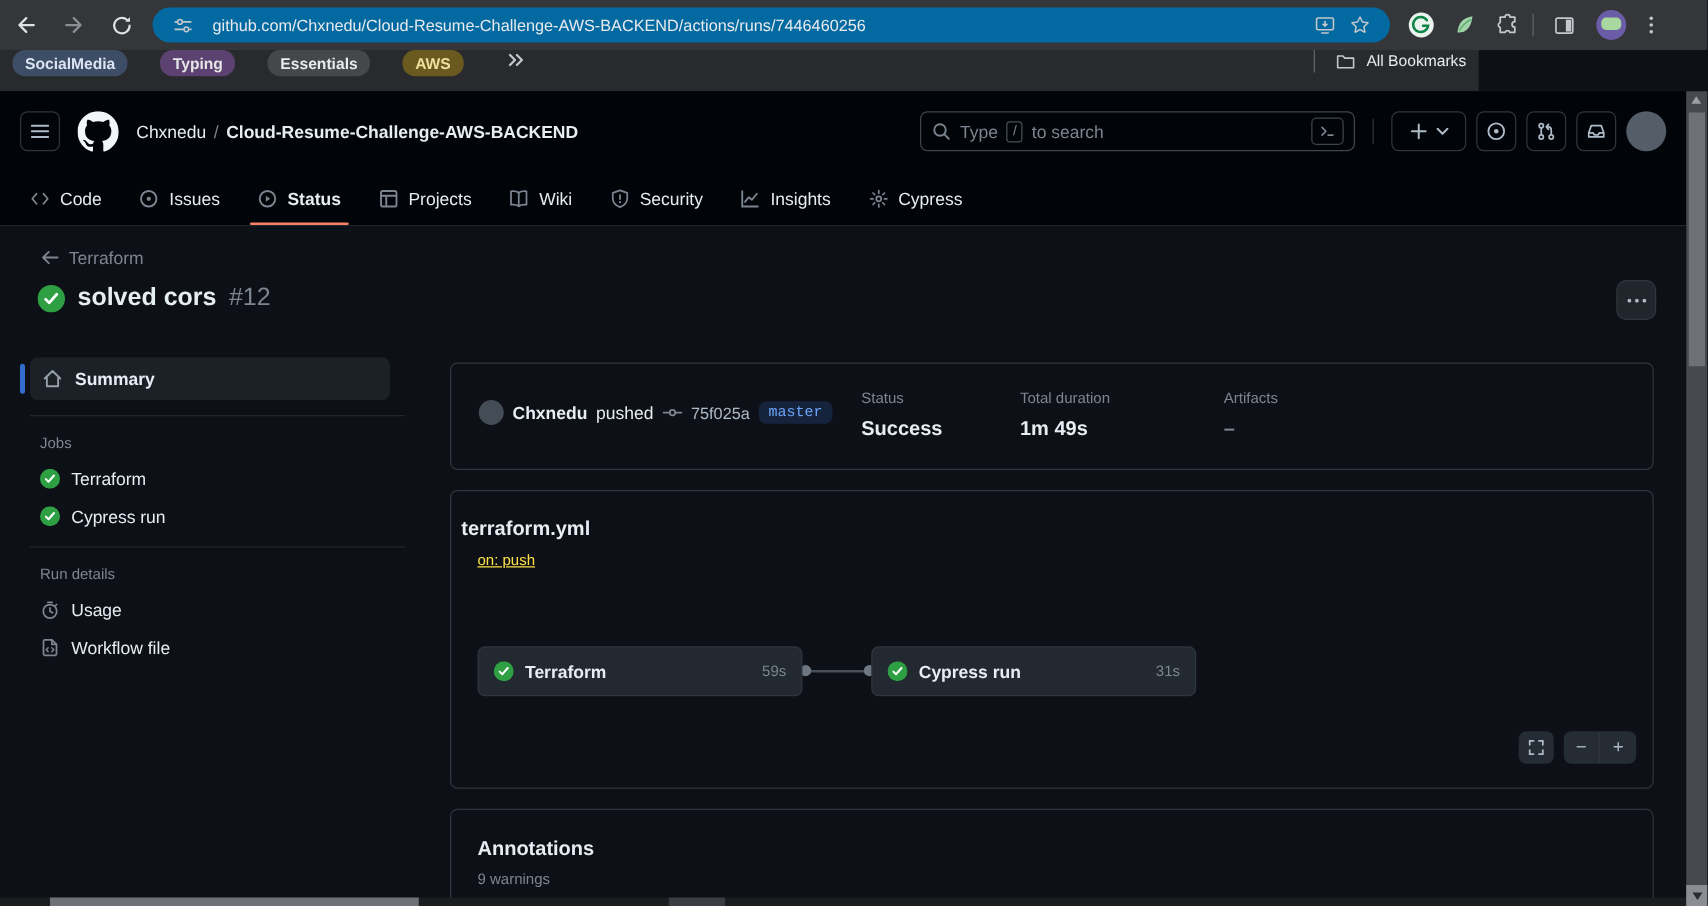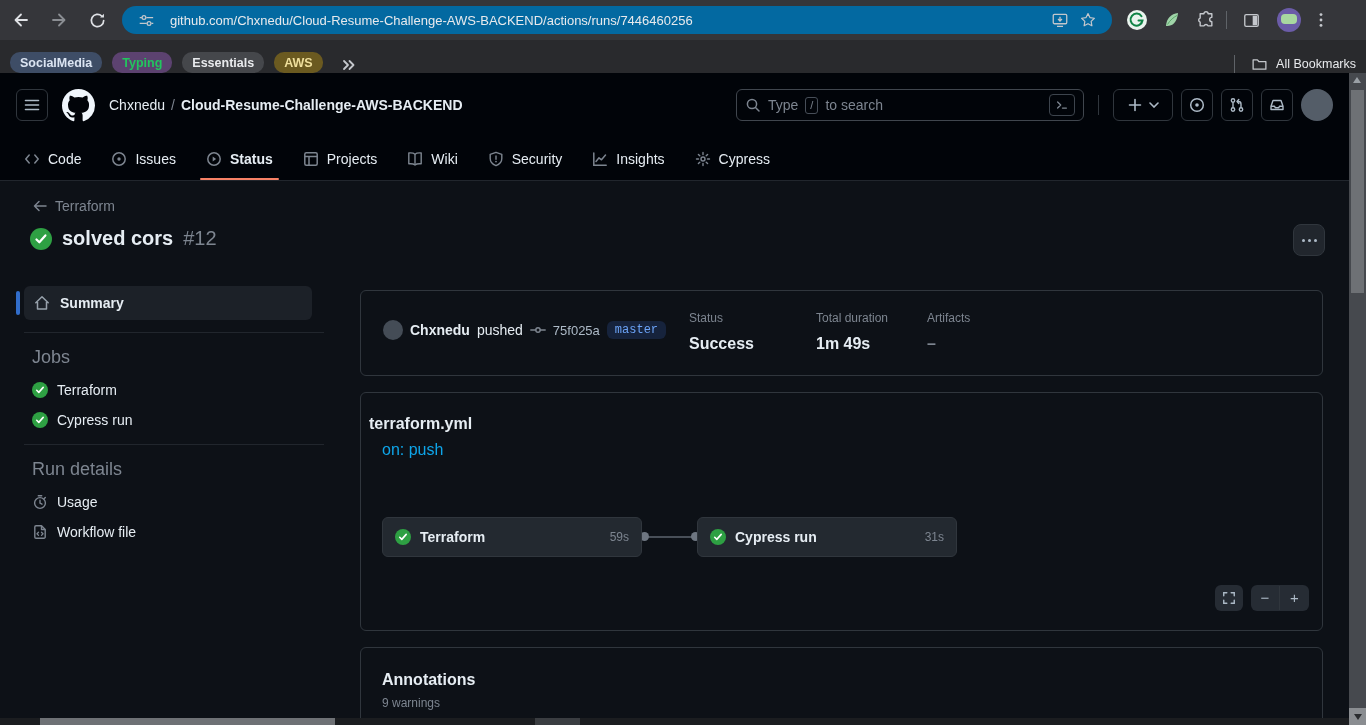--- a/index.html
+++ b/index.html
@@ -20,26 +20,26 @@
   .nav-btn.disabled { color:#8b8e93; }
   .url-pill { margin-left:8px; width:990px; height:28px; border-radius:14px; background:#0369a1;
     display:flex; align-items:center; padding:0 10px; }
   .url-text { color:#e8eaed; font-size:13px; margin-left:10px; flex:1; white-space:nowrap; overflow:hidden; }
   .pill-ic { color:#c4c7cc; display:flex; align-items:center; justify-content:center; width:28px; height:28px; }
   .ext-area { display:flex; align-items:center; margin-left:14px; gap:14px; }
   .tb-divider { width:1px; height:18px; background:#5f6368; margin:0 10px; }
   .avatar-browser { width:24px; height:24px; border-radius:50%; background:#6b5ca8; position:relative; overflow:hidden; }
   .avatar-browser::after { content:''; position:absolute; left:4px; top:6px; width:16px; height:10px; border-radius:4px; background:#a8d8a0; }
 
-  .bookmarks { position:absolute; top:40px; left:0; width:1366px; height:33px;
-    background:#292a2d; display:flex; align-items:flex-end; padding:0 10px; }
+  .bookmarks { position:absolute; top:40px; left:0; width:1183px; height:33px;
+    background:#292a2d; display:flex; align-items:flex-start; padding:0 10px;gap:16px; }
   .bm-pill { height:21px; border-radius:10px; padding:0 10px; display:flex; align-items:center;
     font-size:12.5px; font-weight:bold; margin-right:10px; }
   .bm-social { background:#3e4d66; color:#dbe4f2; }
-  .bm-typing { background:#5c4270; color:#22c55e; }
+  .bm-typing { background:#5c4270; color:#e5e5e5; }
   .bm-ess    { background:#45474b; color:#e8eaed; }
   .bm-aws    { background:#6b5a20; color:#efdf9c; }
   .bm-right { margin-left:auto; display:flex; align-items:center; color:#e8eaed; font-size:12.5px; }
   .bm-vdiv { width:1px; height:18px; background:#5f6368; margin-right:16px; }
 
   
   .gh-top { position:absolute; top:73px; left:0; width:1349px; height:108px;
     background:#010409; border-bottom:1px solid #21262d; }
   .gh-row1 { display:flex; align-items:center; height:64px; padding:0 16px; }
   .btn-outline { border:1px solid #30363d; border-radius:6px; background:transparent;
@@ -82,21 +82,21 @@
     display:flex; align-items:center; justify-content:center; gap:3px; }
   .kebab-btn i { width:3px; height:3px; border-radius:50%; background:#adbac7; display:block; }
 
   
   .sidebar { position:absolute; left:16px; top:286px; width:316px; }
   .sb-selected { position:relative; margin-left:8px; width:288px; height:34px; background:#1c2128;
     border-radius:6px; display:flex; align-items:center; gap:10px; padding:0 10px;
     font-weight:bold; color:#e6edf3; }
   .sb-accent { position:absolute; left:-8px; top:5px; width:4px; height:24px; border-radius:2px; background:#316dca; }
   .sb-divider { border-top:1px solid #21262d; margin:12px 8px 0 8px; }
-  .sb-label { color:#7d8590; font-size:18px; margin:14px 0 4px 16px; }
+  .sb-label { color:#7d8590; font-size:12px; margin:14px 0 4px 16px; }
   .sb-item { display:flex; align-items:center; gap:9px; margin:14px 0 0 16px; color:#e6edf3; font-size:14px; }
   .sb-item .ic { color:#7d8590; display:flex; }
 
   
   .card { position:absolute; left:360px; width:963px; background:#0d1117;
     border:1px solid #30363d; border-radius:6px; }
   .card-summary { top:290px; height:86px; }
   .lab { font-size:12px; color:#7d8590; }
   .col { position:absolute; top:20px; }
   .col .val { margin-top:10px; font-size:16px; font-weight:bold; color:#e6edf3; }
@@ -104,21 +104,21 @@
   .trigger-row { margin-top:9px; display:flex; align-items:center; gap:7px; font-size:14px; }
   .avatar-sm { width:20px; height:20px; border-radius:50%; background:#444c56; }
   .actor { font-weight:bold; color:#e6edf3; }
   .action-word { color:#e6edf3; }
   .sha { color:#adbac7; font-size:13px; }
   .branch-badge { font-family:"Liberation Mono", monospace; font-size:12px; color:#6ca4f8;
     background:#16233c; border-radius:6px; padding:2px 8px; }
 
   .card-graph { top:392px; height:239px; }
   .wf-file { position:absolute; left:8px; top:22px; font-size:16px; font-weight:bold; color:#e6edf3; }
-  .wf-on { position:absolute; left:21px; top:48px; font-size:16px; color:#0ea5e9; }
+  .wf-on { position:absolute; left:21px; top:48px; font-size:12px; color:#fde047;text-decoration:underline; }
   .job-node { position:absolute; top:124px; width:260px; height:40px; background:#232930;
     border:1px solid #30363d; border-radius:6px; display:flex; align-items:center; padding:0 12px; gap:9px; }
   .job-node .j-name { font-weight:bold; font-size:14px; color:#e6edf3; }
   .job-node .j-time { margin-left:auto; font-size:12px; color:#7d8590; }
   .node-1 { left:21px; } .node-2 { left:336px; }
   .connector { position:absolute; left:281px; top:143px; width:55px; height:2px; background:#484f58; }
   .conn-dot { position:absolute; top:139px; width:9px; height:9px; border-radius:50%; background:#6e7681; }
   .dot-a { left:279px; } .dot-b { left:330px; }
   .graph-ctrl { position:absolute; top:192px; height:26px; background:#262c34; border-radius:6px;
     display:flex; align-items:center; justify-content:center; color:#adbac7; }
@@ -478,21 +478,21 @@
     </div>
   </div>
   <div class="col" style="left:328px">
     <div class="lab">Status</div>
     <div class="val">Success</div>
   </div>
   <div class="col" style="left:455px">
     <div class="lab">Total duration</div>
     <div class="val">1m 49s</div>
   </div>
-  <div class="col" style="left:566px">
+  <div class="col" style="left:618px">
     <div class="lab">Artifacts</div>
     <div class="val" style="color:#7d8590">–</div>
   </div>
 </div>
 
 <div class="card card-graph">
   <div class="wf-file">terraform.yml</div>
   <div class="wf-on">on: push</div>
 
   <div class="connector"></div>

